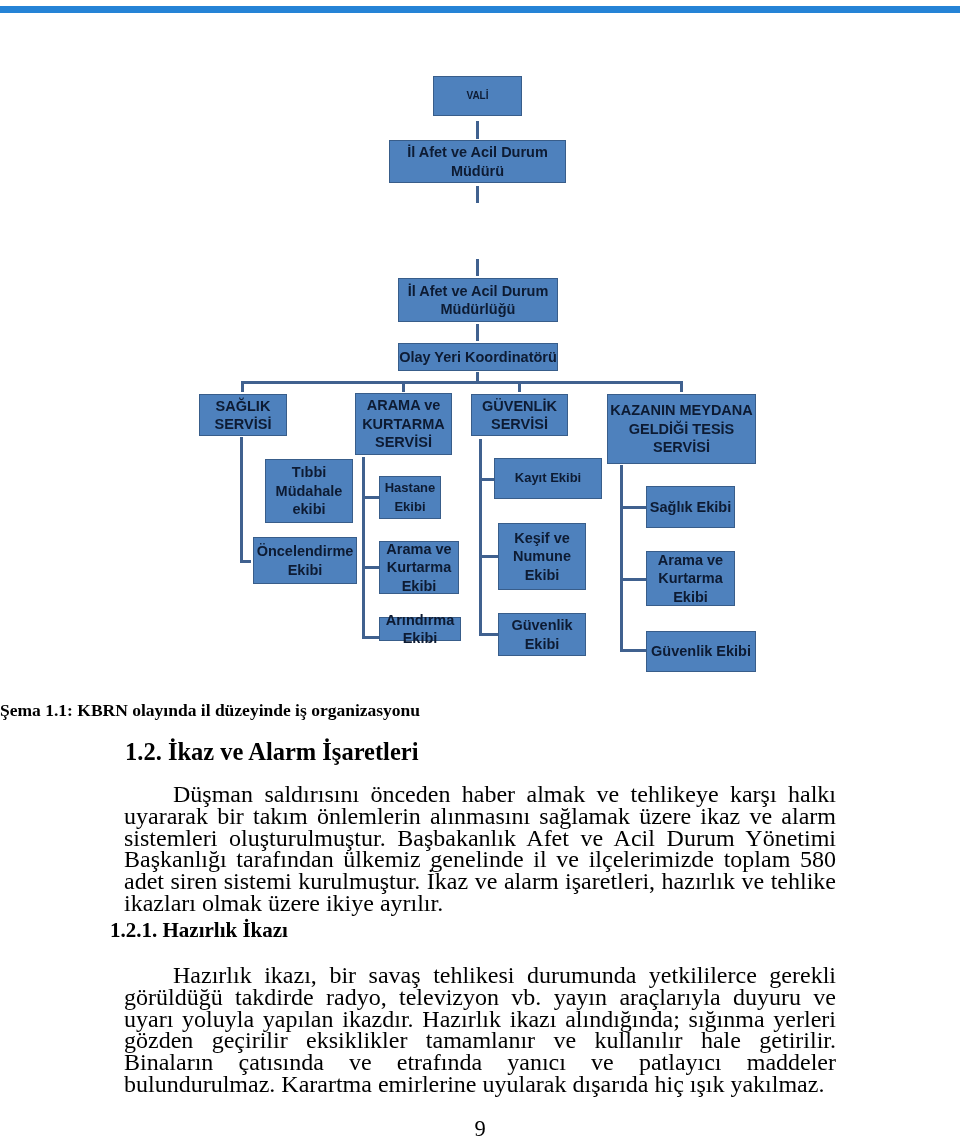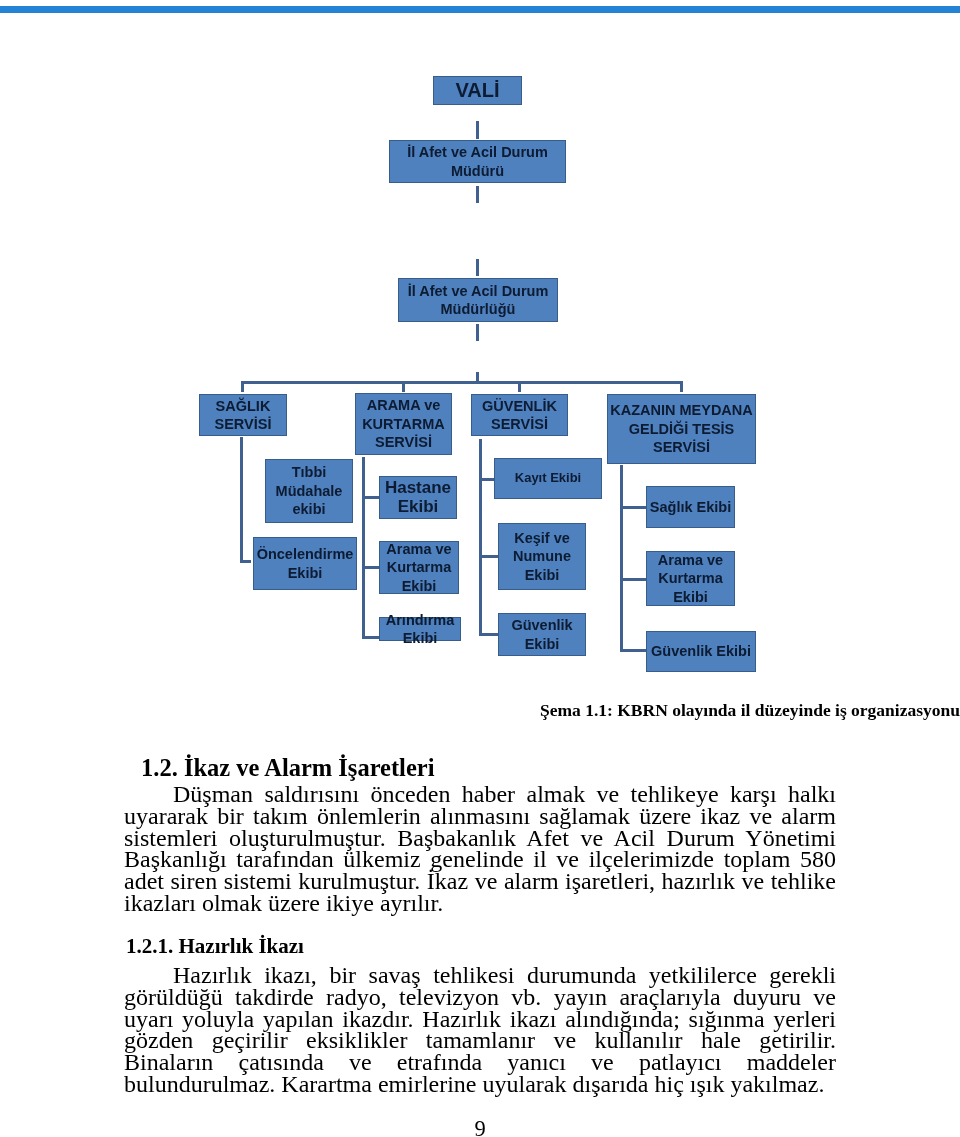--- a/index.html
+++ b/index.html
@@ -5,22 +5,22 @@
 <style>
   html,body{margin:0;padding:0;}
   body{width:960px;height:1137px;background:#ffffff;font-family:"Liberation Serif",serif;overflow:hidden;position:relative;}
   #topbar{position:absolute;left:0;top:6px;width:960px;height:7px;background:#2583d6;}
   #chart{position:absolute;left:0;top:0;width:960px;height:700px;}
   .box{position:absolute;background:#4e81bd;border:1px solid #385d8a;box-sizing:border-box;
        font-family:"Liberation Sans",sans-serif;font-weight:bold;color:#0d1b33;text-align:center;
        display:flex;align-items:center;justify-content:center;line-height:18.5px;white-space:pre-line;}
   .ln{position:absolute;background:#40618f;}
   .doc{position:absolute;left:0;top:0;width:960px;}
-  .caption{position:absolute;width:960px;text-align:right;font-weight:bold;font-size:17.5px;line-height:1;}
-  h2.head{position:absolute;margin:16px;font-weight:bold;font-size:24.2px;line-height:1;}
+  .caption{position:absolute;width:960px;text-align:left;font-weight:bold;font-size:17.5px;line-height:1;}
+  h2.head{position:absolute;margin:0;font-weight:bold;font-size:24.2px;line-height:1;}
   p.body{position:absolute;margin:0;text-align:justify;font-size:24px;line-height:21.8px;}
   .pageno{position:absolute;width:960px;text-align:center;font-size:22.5px;line-height:1;}
 </style>
 </head>
 <body>
 
 <div id="topbar"></div>
 
 <div id="chart">
 
@@ -47,44 +47,45 @@
   <div class="ln v" style="left:479px;top:439px;width:3px;height:197px"></div>
   <div class="ln h" style="left:479px;top:478px;width:19px;height:3px"></div>
   <div class="ln h" style="left:479px;top:555px;width:19px;height:3px"></div>
   <div class="ln h" style="left:479px;top:633px;width:19px;height:3px"></div>
 
   <div class="ln v" style="left:620px;top:465px;width:3px;height:187px"></div>
   <div class="ln h" style="left:620px;top:506px;width:26px;height:3px"></div>
   <div class="ln h" style="left:620px;top:578px;width:26px;height:3px"></div>
   <div class="ln h" style="left:620px;top:649px;width:26px;height:3px"></div>
 
-  <div class="box" style="left:433px;top:76px;width:89px;height:29px;font-size:20px">VALİ</div>
+  <div class="box" style="left:433px;top:76px;width:89px;height:40px;font-size:10px">VALİ</div>
   <div class="box" style="left:389px;top:140px;width:177px;height:43px;font-size:14.5px">İl Afet ve Acil Durum
 Müdürü</div>
   <div class="box" style="left:398px;top:278px;width:160px;height:44px;font-size:14.5px">İl Afet ve Acil Durum
 Müdürlüğü</div>
+  <div class="box" style="left:398px;top:343px;width:160px;height:28px;font-size:14.5px">Olay Yeri Koordinatörü</div>
 
   <div class="box" style="left:199px;top:394px;width:88px;height:42px;font-size:14.5px">SAĞLIK
 SERVİSİ</div>
   <div class="box" style="left:355px;top:393px;width:97px;height:62px;font-size:14.5px">ARAMA ve
 KURTARMA
 SERVİSİ</div>
   <div class="box" style="left:471px;top:394px;width:97px;height:42px;font-size:14.5px">GÜVENLİK
 SERVİSİ</div>
   <div class="box" style="left:607px;top:394px;width:149px;height:70px;font-size:14.5px">KAZANIN MEYDANA
 GELDİĞİ TESİS
 SERVİSİ</div>
 
   <div class="box" style="left:265px;top:459px;width:88px;height:64px;font-size:14.5px">Tıbbi
 Müdahale
 ekibi</div>
-  <div class="box" style="left:253px;top:537px;width:104px;height:53px;font-size:14.5px">Öncelendirme
+  <div class="box" style="left:253px;top:537px;width:104px;height:47px;font-size:14.5px">Öncelendirme
 Ekibi</div>
 
-  <div class="box" style="left:379px;top:476px;width:78px;height:43px;font-size:17px">Hastane
+  <div class="box" style="left:379px;top:476px;width:62px;height:43px;font-size:13px">Hastane
 Ekibi</div>
   <div class="box" style="left:379px;top:541px;width:80px;height:53px;font-size:14.5px">Arama ve
 Kurtarma
 Ekibi</div>
   <div class="box" style="left:379px;top:617px;width:82px;height:24px;font-size:14.5px">Arındırma
 Ekibi</div>
 
   <div class="box" style="left:494px;top:458px;width:108px;height:41px;font-size:13px">Kayıt Ekibi</div>
   <div class="box" style="left:498px;top:523px;width:88px;height:67px;font-size:14.5px">Keşif ve
 Numune

